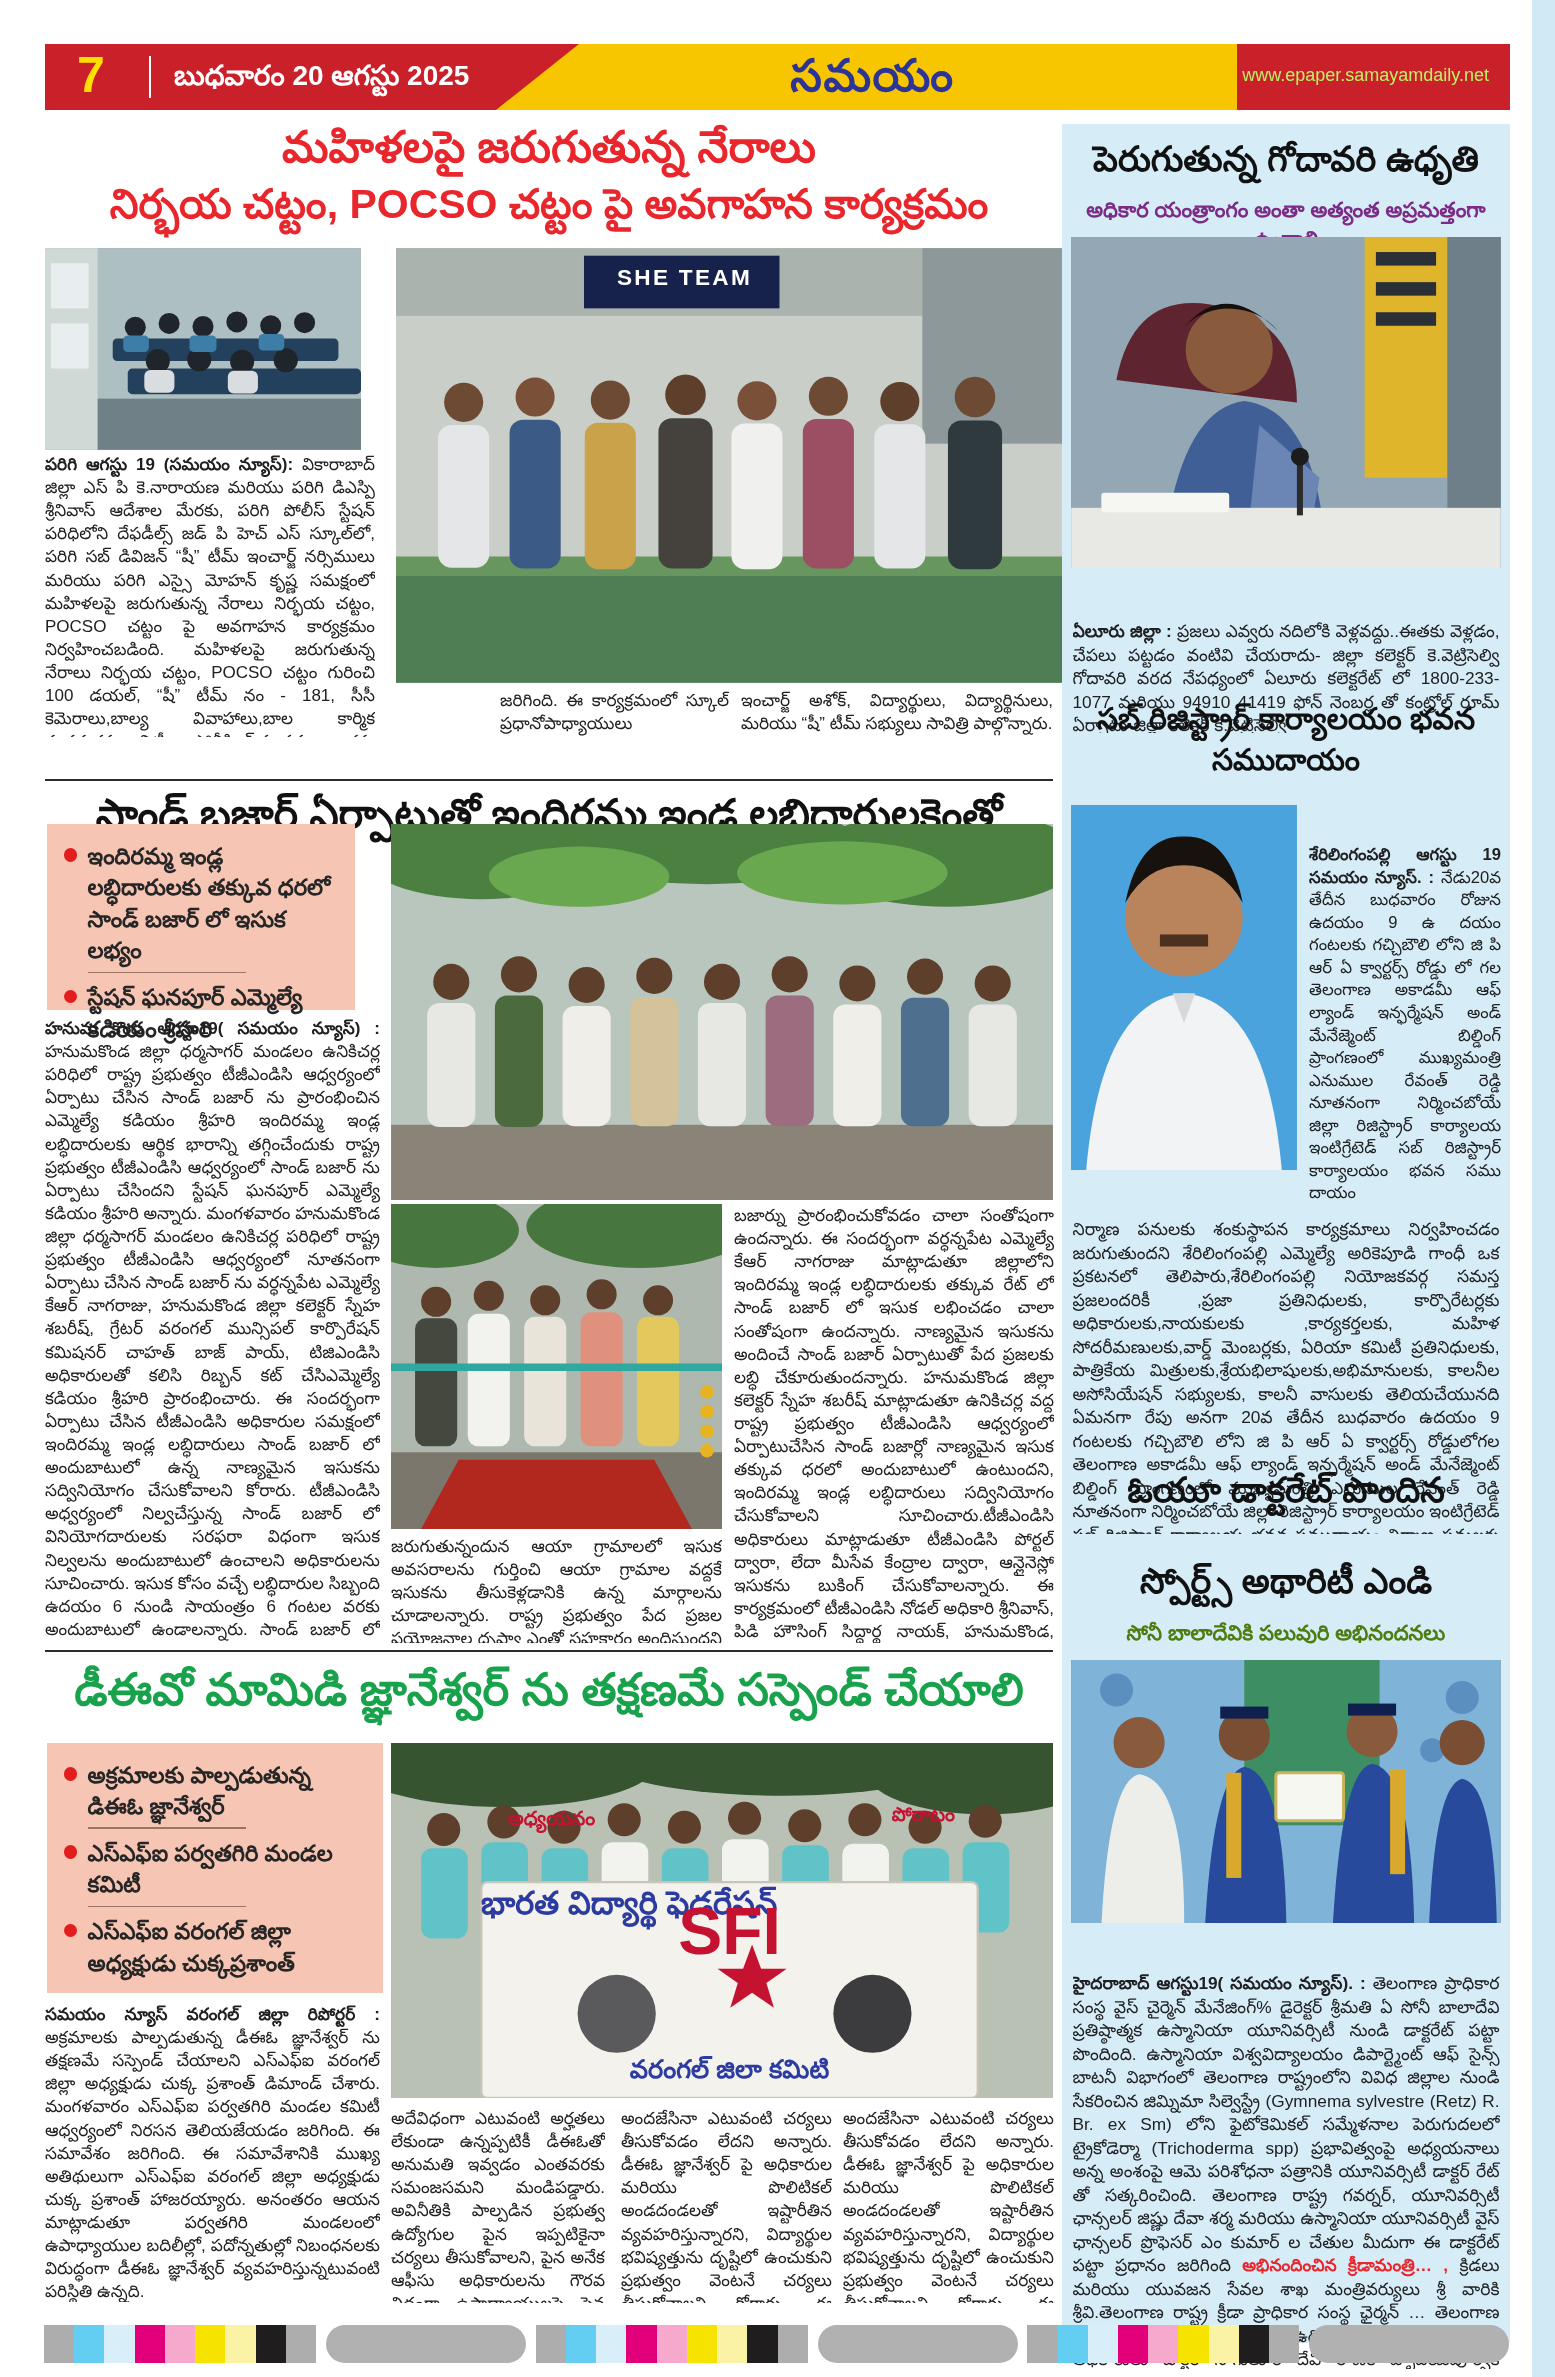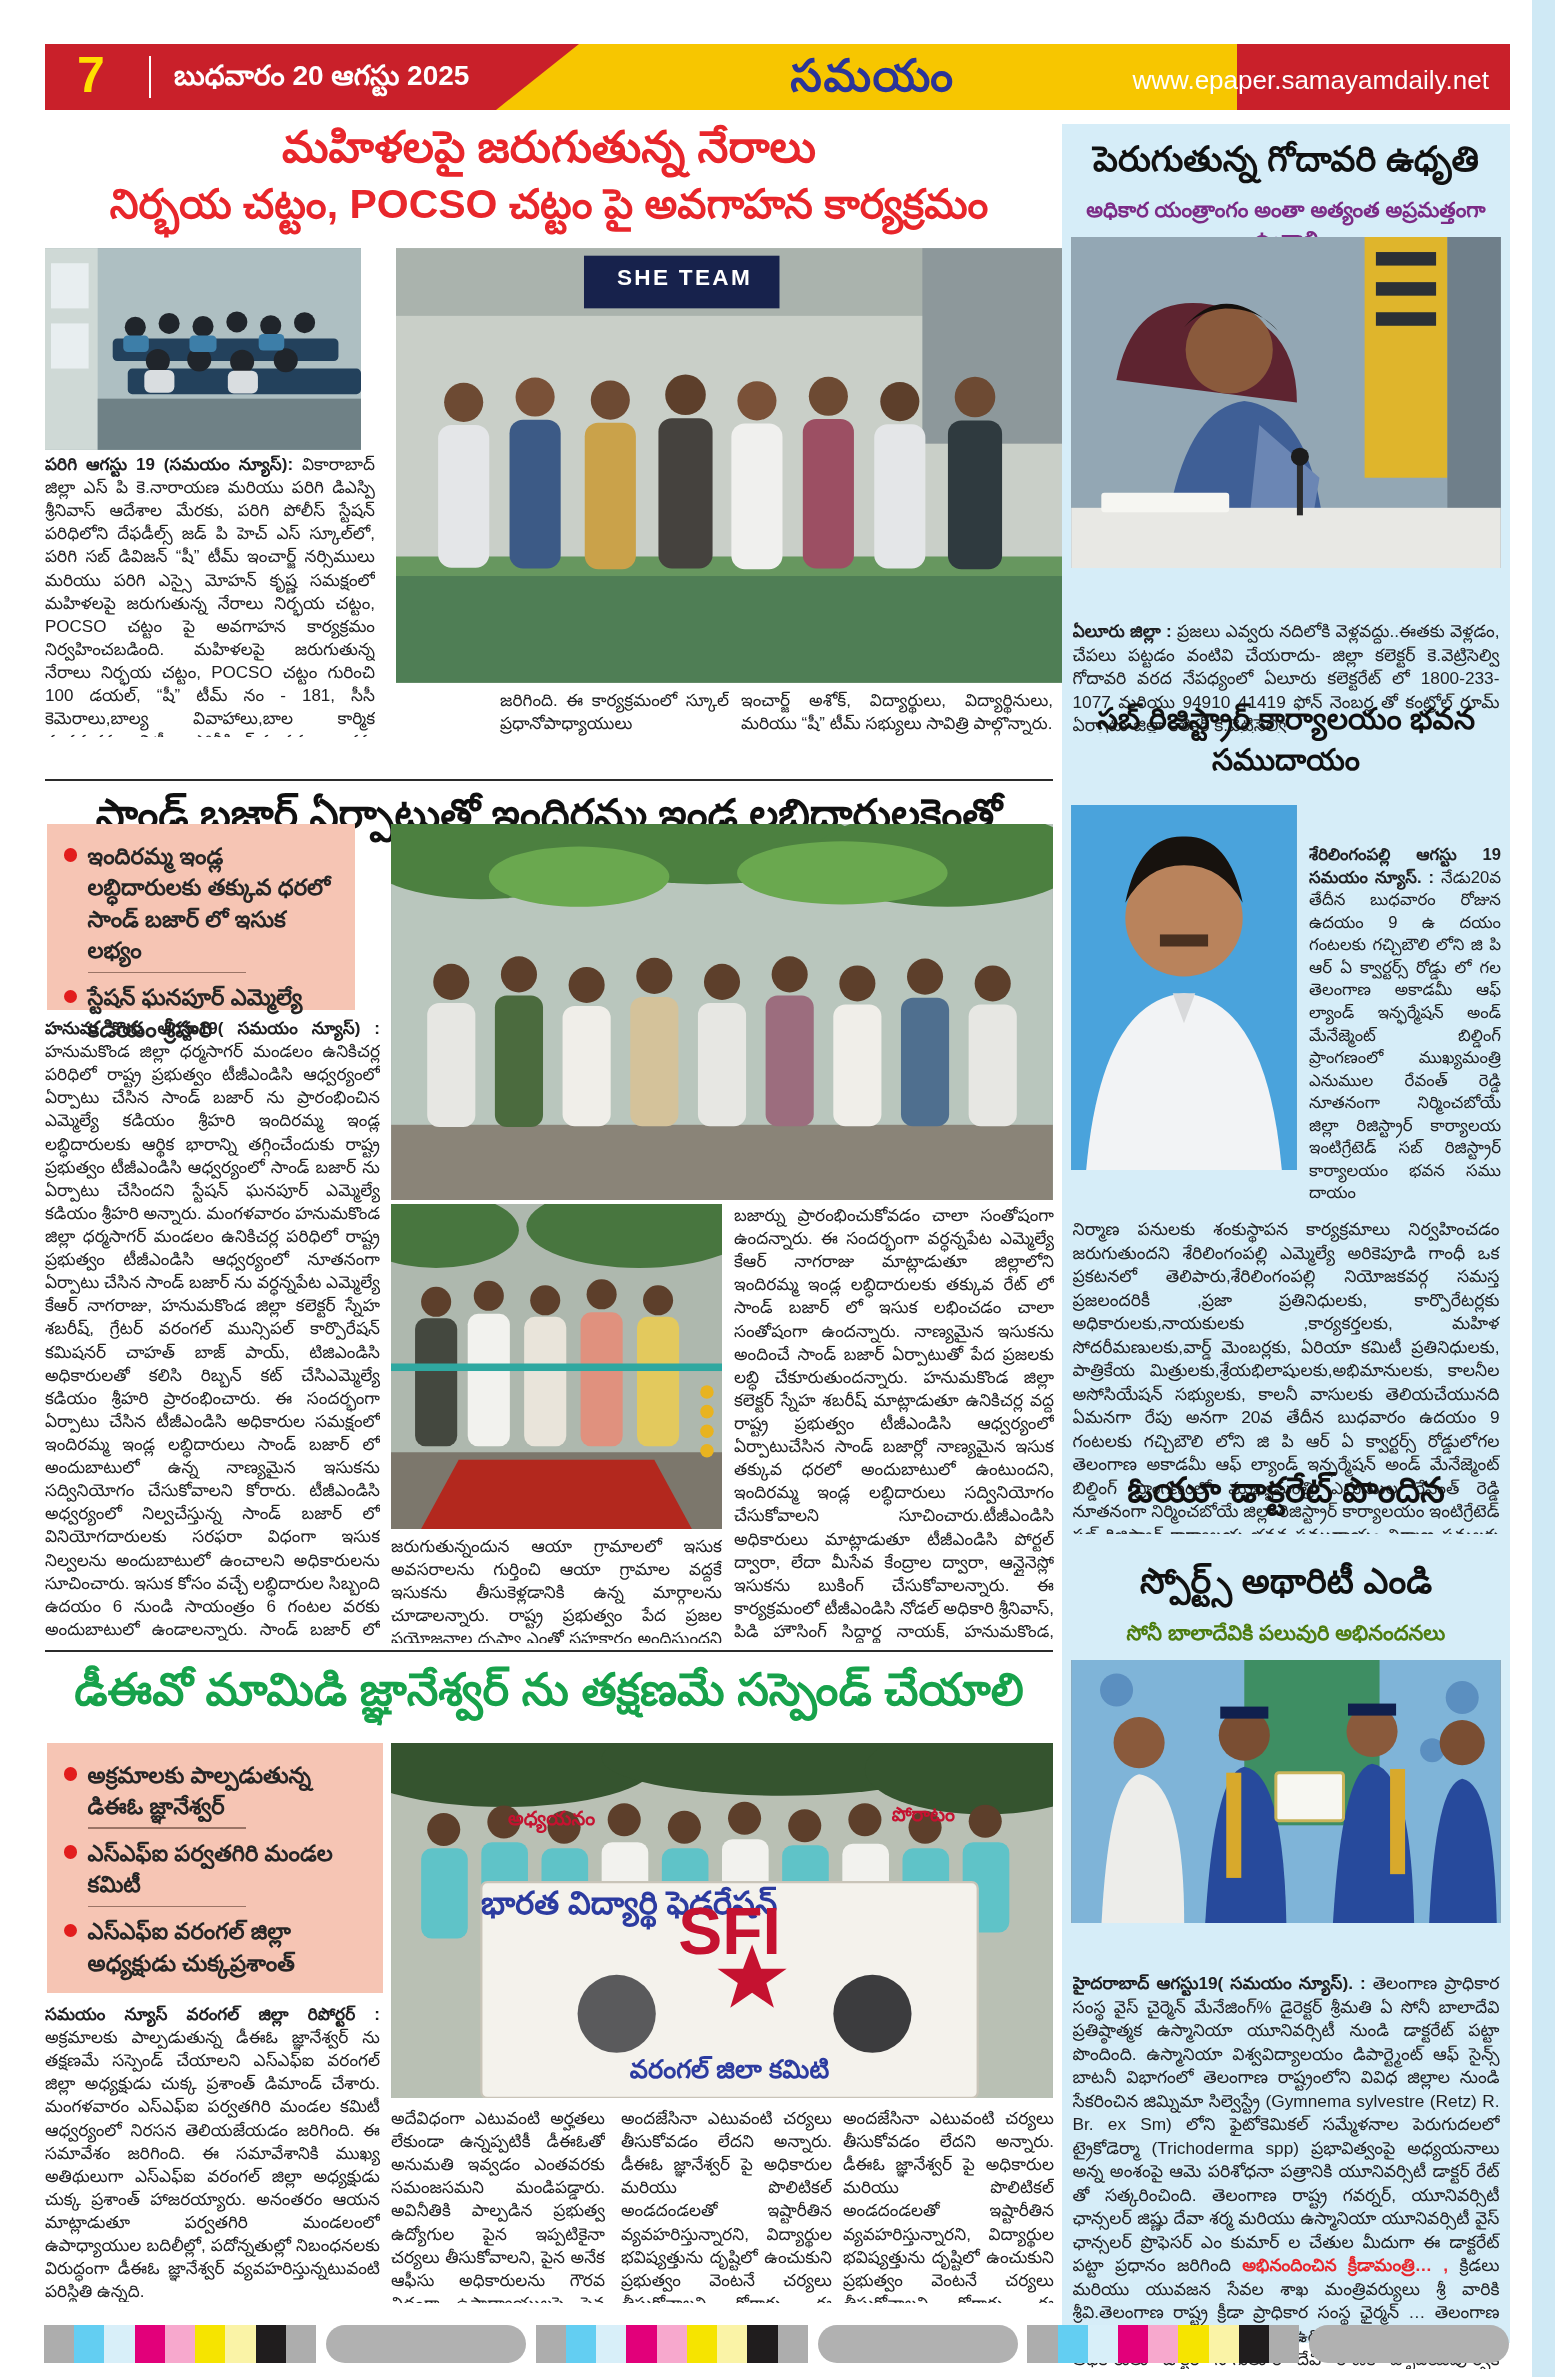--- a/index.html
+++ b/index.html
@@ -14,21 +14,21 @@
 
   
   #hdr{left:45px;top:44px;width:1465px;height:66px;background:#c9202a;}
   #hdr-yellow{position:absolute;left:451px;top:0;width:741px;height:66px;background:#f7c600;
               clip-path:polygon(83px 0,100% 0,100% 100%,0 100%);}
   #hdr-num{position:absolute;left:32px;top:1.5px;font-size:50px;font-weight:bold;color:#ffdf00;}
   #hdr-sep{position:absolute;left:104px;top:12px;width:1.5px;height:42px;background:#ffffff;}
   #hdr-date{position:absolute;left:129px;top:16px;font-size:28px;font-weight:bold;color:#ffffff;}
   #hdr-mast{position:absolute;left:602px;top:6px;width:451px;text-align:center;
             font-size:45px;font-weight:bold;color:#2c3596;letter-spacing:1.5px;}
-  #hdr-web{position:absolute;right:21px;top:21px;font-size:26px;color:#ffffff;}
+  #hdr-web{position:absolute;right:21px;top:21px;font-size:18px;color:#bef264;}
 
   
   .red-h{color:#e8262b;font-weight:bold;text-align:center;}
   .blk-h{color:#111111;font-weight:bold;text-align:center;}
   .grn-h{color:#17a24b;font-weight:bold;text-align:center;}
   .rule{position:absolute;height:0;border-top:2.3px solid #2b2b2b;}
 
   
   .pinkbox{position:absolute;background:#f6c5b4;padding:16.6px 15px 7.5px 16.6px;box-sizing:border-box;}
   .bullet{display:flex;align-items:flex-start;margin-bottom:4.5px;}

